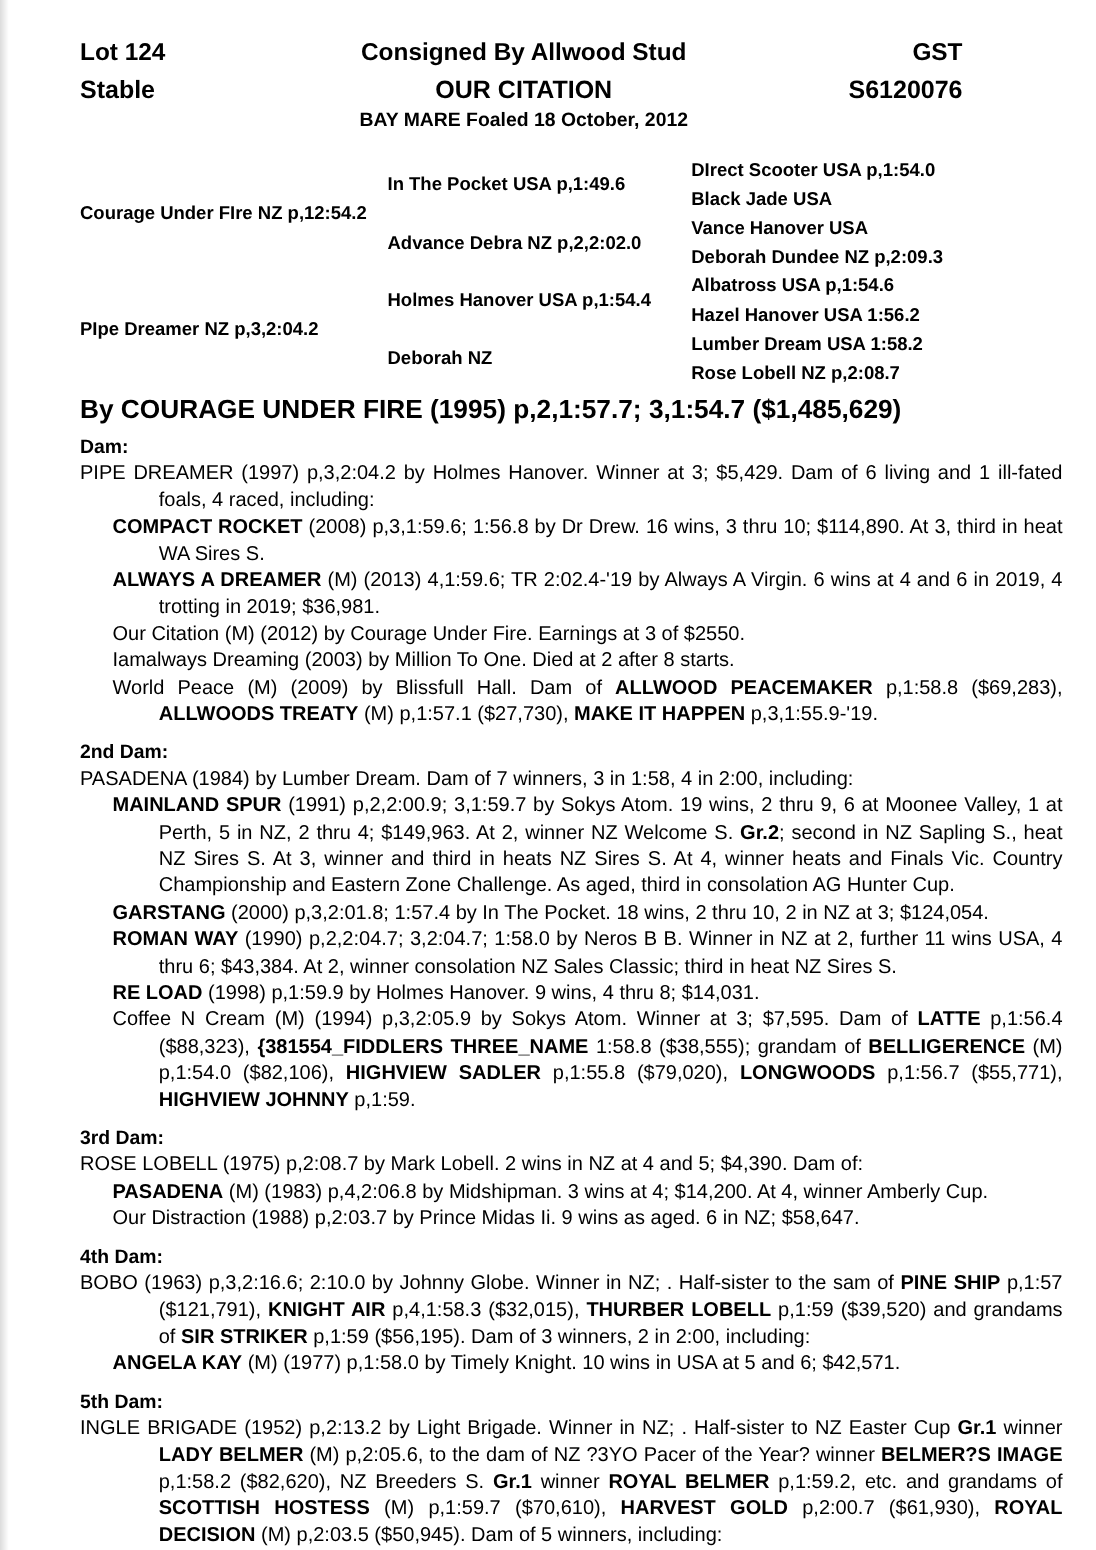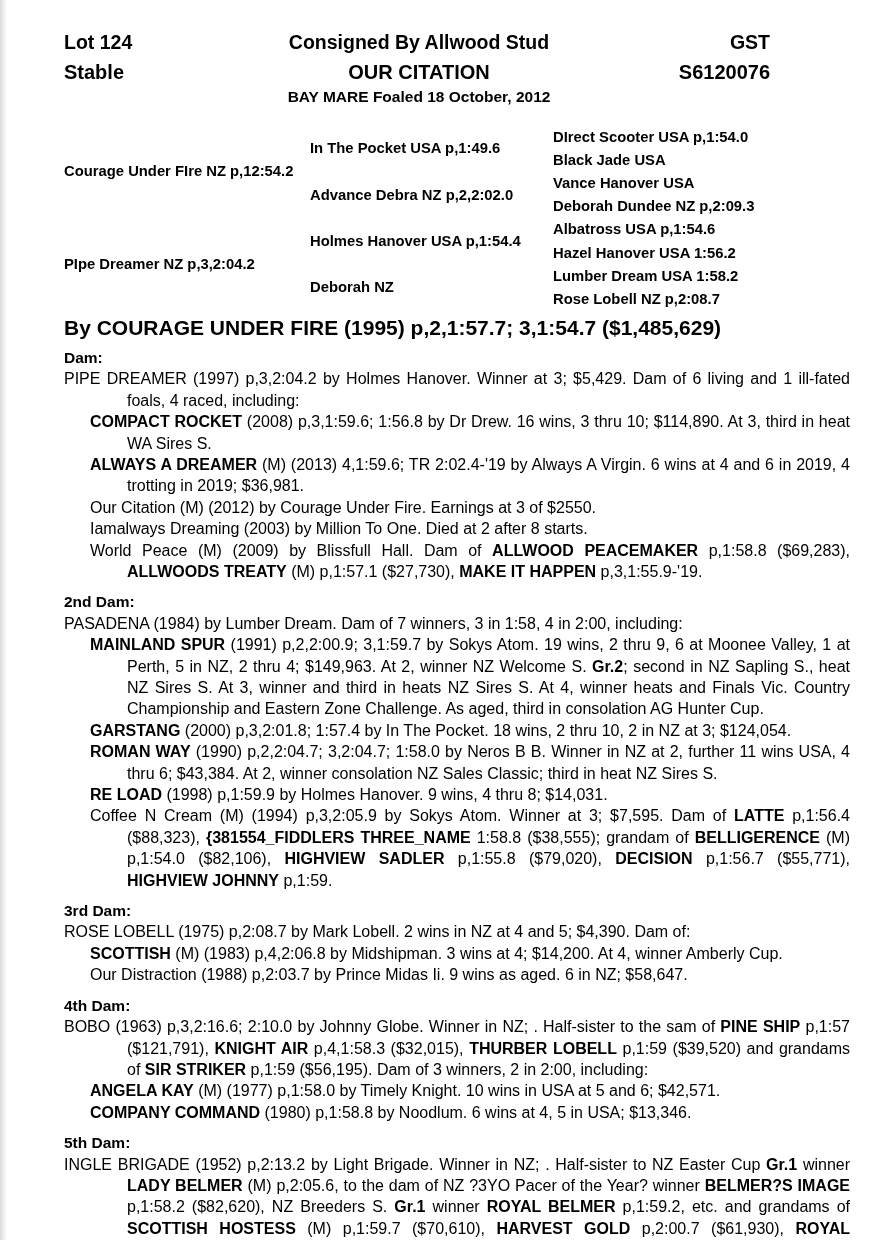--- a/index.html
+++ b/index.html
@@ -112,35 +112,34 @@
     <div class="para para-sub">World Peace (M) (2009) by Blissfull Hall. Dam of <b>ALLWOOD PEACEMAKER</b> p,1:58.8 ($69,283), <b>ALLWOODS TREATY</b> (M) p,1:57.1 ($27,730), <b>MAKE IT HAPPEN</b> p,3,1:55.9-'19.</div>
   </div>
 
   <div class="section">
     <div class="section-heading">2nd Dam:</div>
     <div class="para para-main">PASADENA (1984) by Lumber Dream. Dam of 7 winners, 3 in 1:58, 4 in 2:00, including:</div>
     <div class="para para-sub"><b>MAINLAND SPUR</b> (1991) p,2,2:00.9; 3,1:59.7 by Sokys Atom. 19 wins, 2 thru 9, 6 at Moonee Valley, 1 at Perth, 5 in NZ, 2 thru 4; $149,963. At 2, winner NZ Welcome S. <b>Gr.2</b>; second in NZ Sapling S., heat NZ Sires S. At 3, winner and third in heats NZ Sires S. At 4, winner heats and Finals Vic. Country Championship and Eastern Zone Challenge. As aged, third in consolation AG Hunter Cup.</div>
     <div class="para para-sub"><b>GARSTANG</b> (2000) p,3,2:01.8; 1:57.4 by In The Pocket. 18 wins, 2 thru 10, 2 in NZ at 3; $124,054.</div>
     <div class="para para-sub"><b>ROMAN WAY</b> (1990) p,2,2:04.7; 3,2:04.7; 1:58.0 by Neros B B. Winner in NZ at 2, further 11 wins USA, 4 thru 6; $43,384. At 2, winner consolation NZ Sales Classic; third in heat NZ Sires S.</div>
     <div class="para para-sub"><b>RE LOAD</b> (1998) p,1:59.9 by Holmes Hanover. 9 wins, 4 thru 8; $14,031.</div>
-    <div class="para para-sub">Coffee N Cream (M) (1994) p,3,2:05.9 by Sokys Atom. Winner at 3; $7,595. Dam of <b>LATTE</b> p,1:56.4 ($88,323), <b>{381554_FIDDLERS THREE_NAME</b> 1:58.8 ($38,555); grandam of <b>BELLIGERENCE</b> (M) p,1:54.0 ($82,106), <b>HIGHVIEW SADLER</b> p,1:55.8 ($79,020), <b>DECISION</b> p,1:56.7 ($55,771), <b>HIGHVIEW JOHNNY</b> p,1:59.</div>
+    <div class="para para-sub">Coffee N Cream (M) (1994) p,3,2:05.9 by Sokys Atom. Winner at 3; $7,595. Dam of <b>LATTE</b> p,1:56.4 ($88,323), <b>{381554_FIDDLERS THREE_NAME</b> 1:58.8 ($38,555); grandam of <b>BELLIGERENCE</b> (M) p,1:54.0 ($82,106), <b>HIGHVIEW SADLER</b> p,1:55.8 ($79,020), <b>LONGWOODS</b> p,1:56.7 ($55,771), <b>HIGHVIEW JOHNNY</b> p,1:59.</div>
   </div>
 
   <div class="section">
     <div class="section-heading">3rd Dam:</div>
     <div class="para para-main">ROSE LOBELL (1975) p,2:08.7 by Mark Lobell. 2 wins in NZ at 4 and 5; $4,390. Dam of:</div>
-    <div class="para para-sub"><b>SCOTTISH</b> (M) (1983) p,4,2:06.8 by Midshipman. 3 wins at 4; $14,200. At 4, winner Amberly Cup.</div>
+    <div class="para para-sub"><b>PASADENA</b> (M) (1983) p,4,2:06.8 by Midshipman. 3 wins at 4; $14,200. At 4, winner Amberly Cup.</div>
     <div class="para para-sub">Our Distraction (1988) p,2:03.7 by Prince Midas Ii. 9 wins as aged. 6 in NZ; $58,647.</div>
   </div>
 
   <div class="section">
     <div class="section-heading">4th Dam:</div>
     <div class="para para-main">BOBO (1963) p,3,2:16.6; 2:10.0 by Johnny Globe. Winner in NZ; . Half-sister to the sam of <b>PINE SHIP</b> p,1:57 ($121,791), <b>KNIGHT AIR</b> p,4,1:58.3 ($32,015), <b>THURBER LOBELL</b> p,1:59 ($39,520) and grandams of <b>SIR STRIKER</b> p,1:59 ($56,195). Dam of 3 winners, 2 in 2:00, including:</div>
     <div class="para para-sub"><b>ANGELA KAY</b> (M) (1977) p,1:58.0 by Timely Knight. 10 wins in USA at 5 and 6; $42,571.</div>
-    <div class="para para-sub"><b>COMPANY COMMAND</b> (1980) p,1:58.8 by Noodlum. 6 wins at 4, 5 in USA; $13,346.</div>
   </div>
 
   <div class="section">
     <div class="section-heading">5th Dam:</div>
     <div class="para para-main">INGLE BRIGADE (1952) p,2:13.2 by Light Brigade. Winner in NZ; . Half-sister to NZ Easter Cup <b>Gr.1</b> winner <b>LADY BELMER</b> (M) p,2:05.6, to the dam of NZ ?3YO Pacer of the Year? winner <b>BELMER?S IMAGE</b> p,1:58.2 ($82,620), NZ Breeders S. <b>Gr.1</b> winner <b>ROYAL BELMER</b> p,1:59.2, etc. and grandams of <b>SCOTTISH HOSTESS</b> (M) p,1:59.7 ($70,610), <b>HARVEST GOLD</b> p,2:00.7 ($61,930), <b>ROYAL DECISION</b> (M) p,2:03.5 ($50,945). Dam of 5 winners, including:</div>
   </div>
 
 </div>
 
 </body></html>

